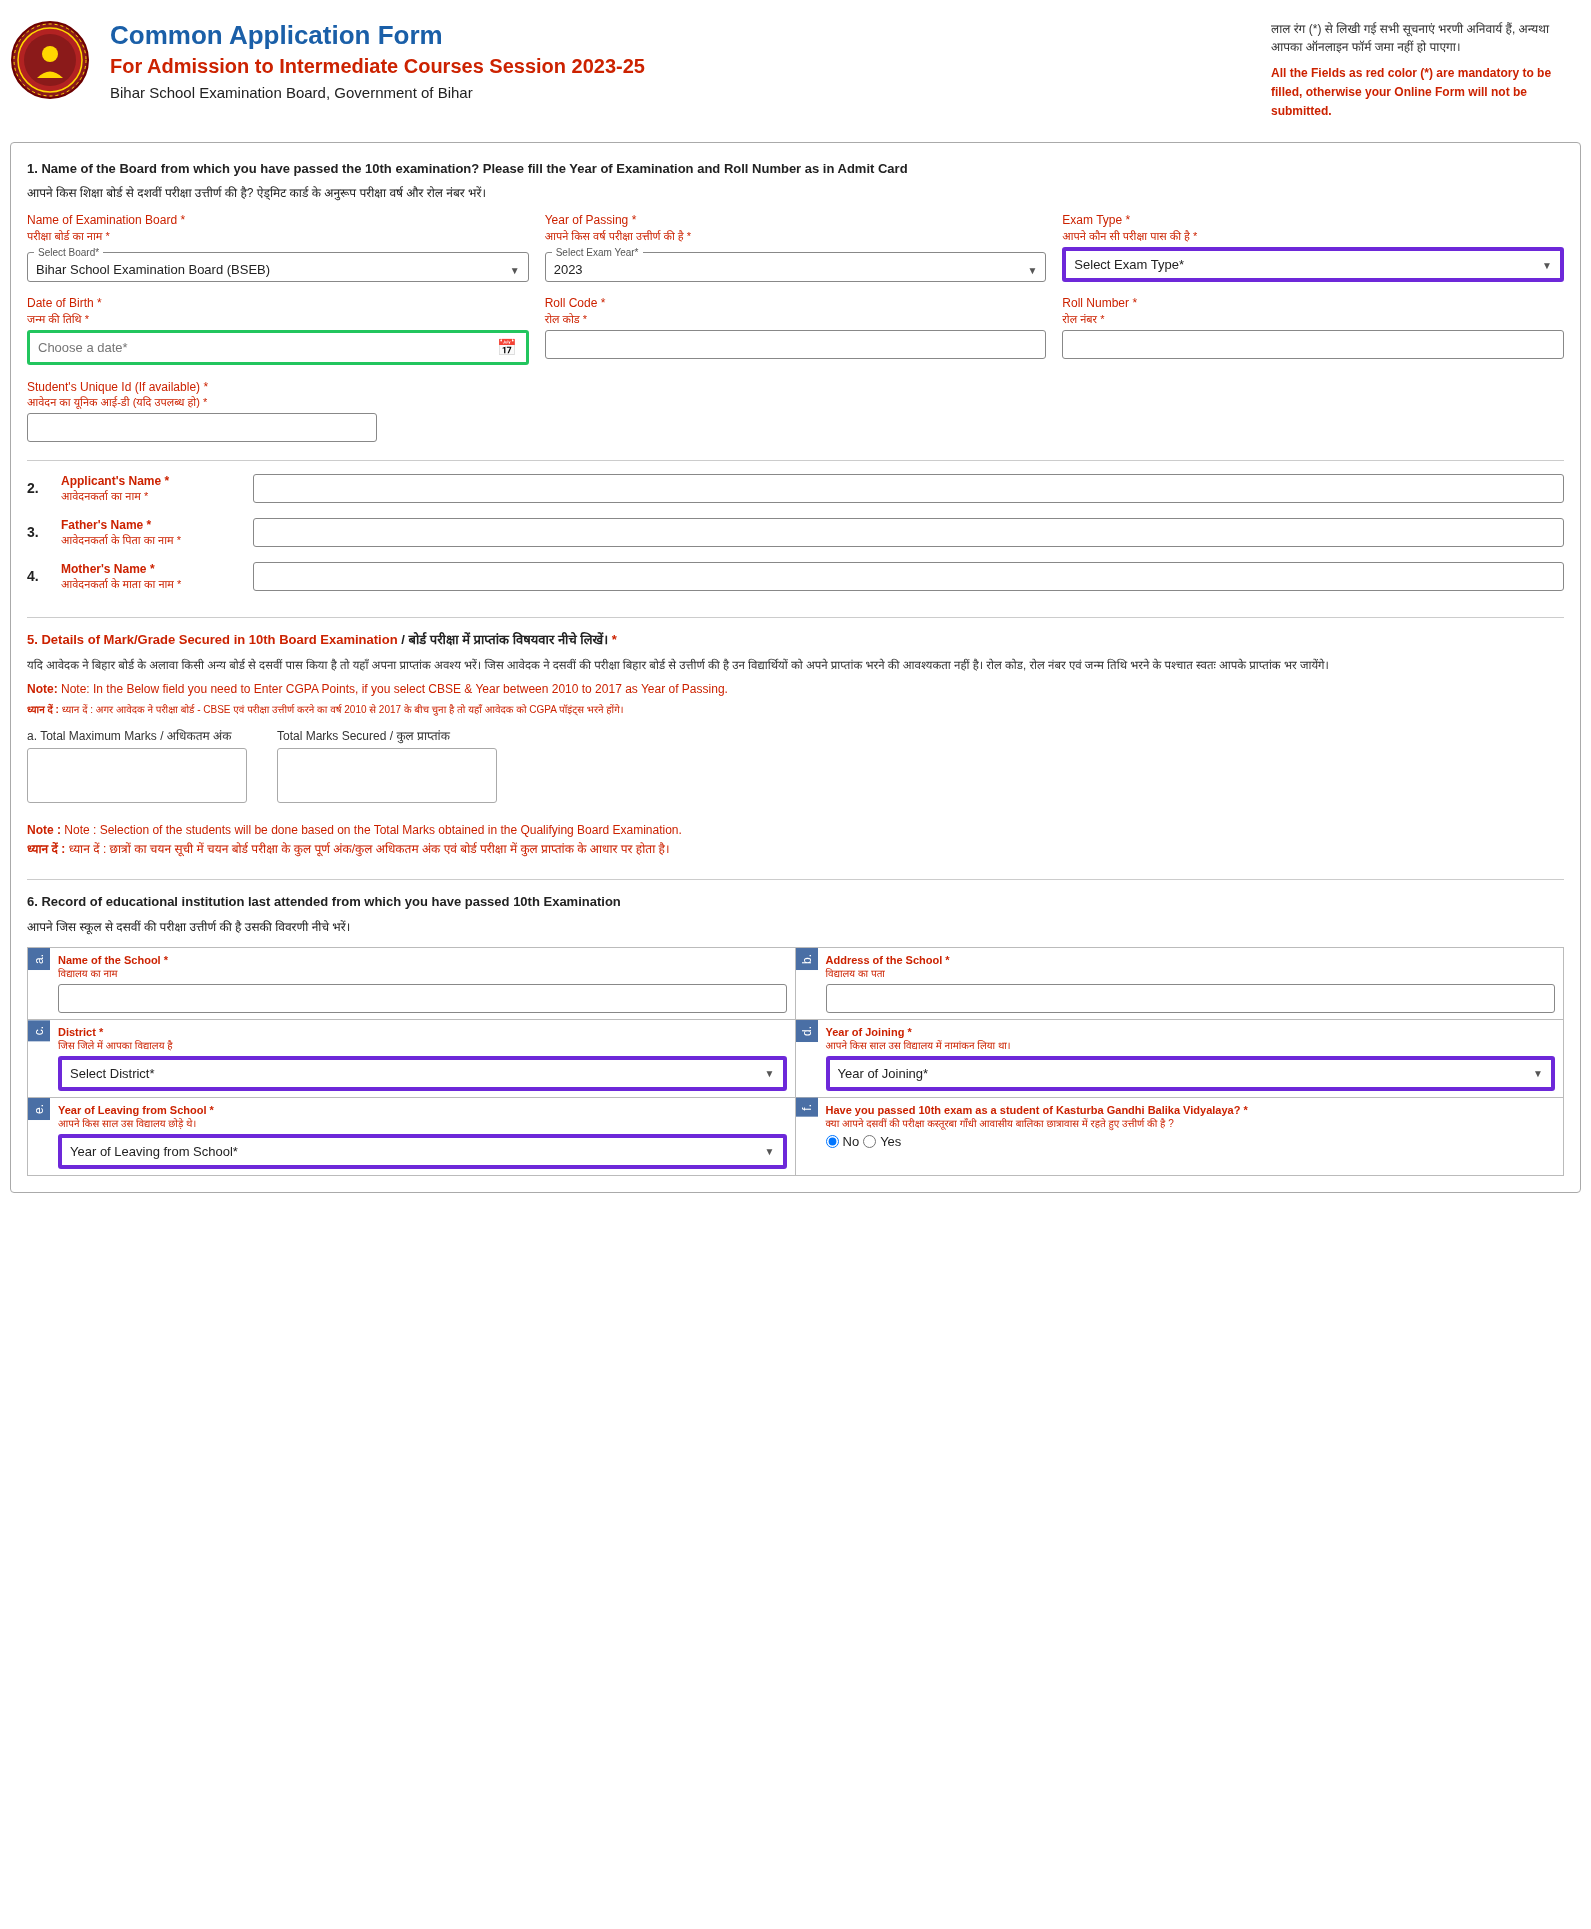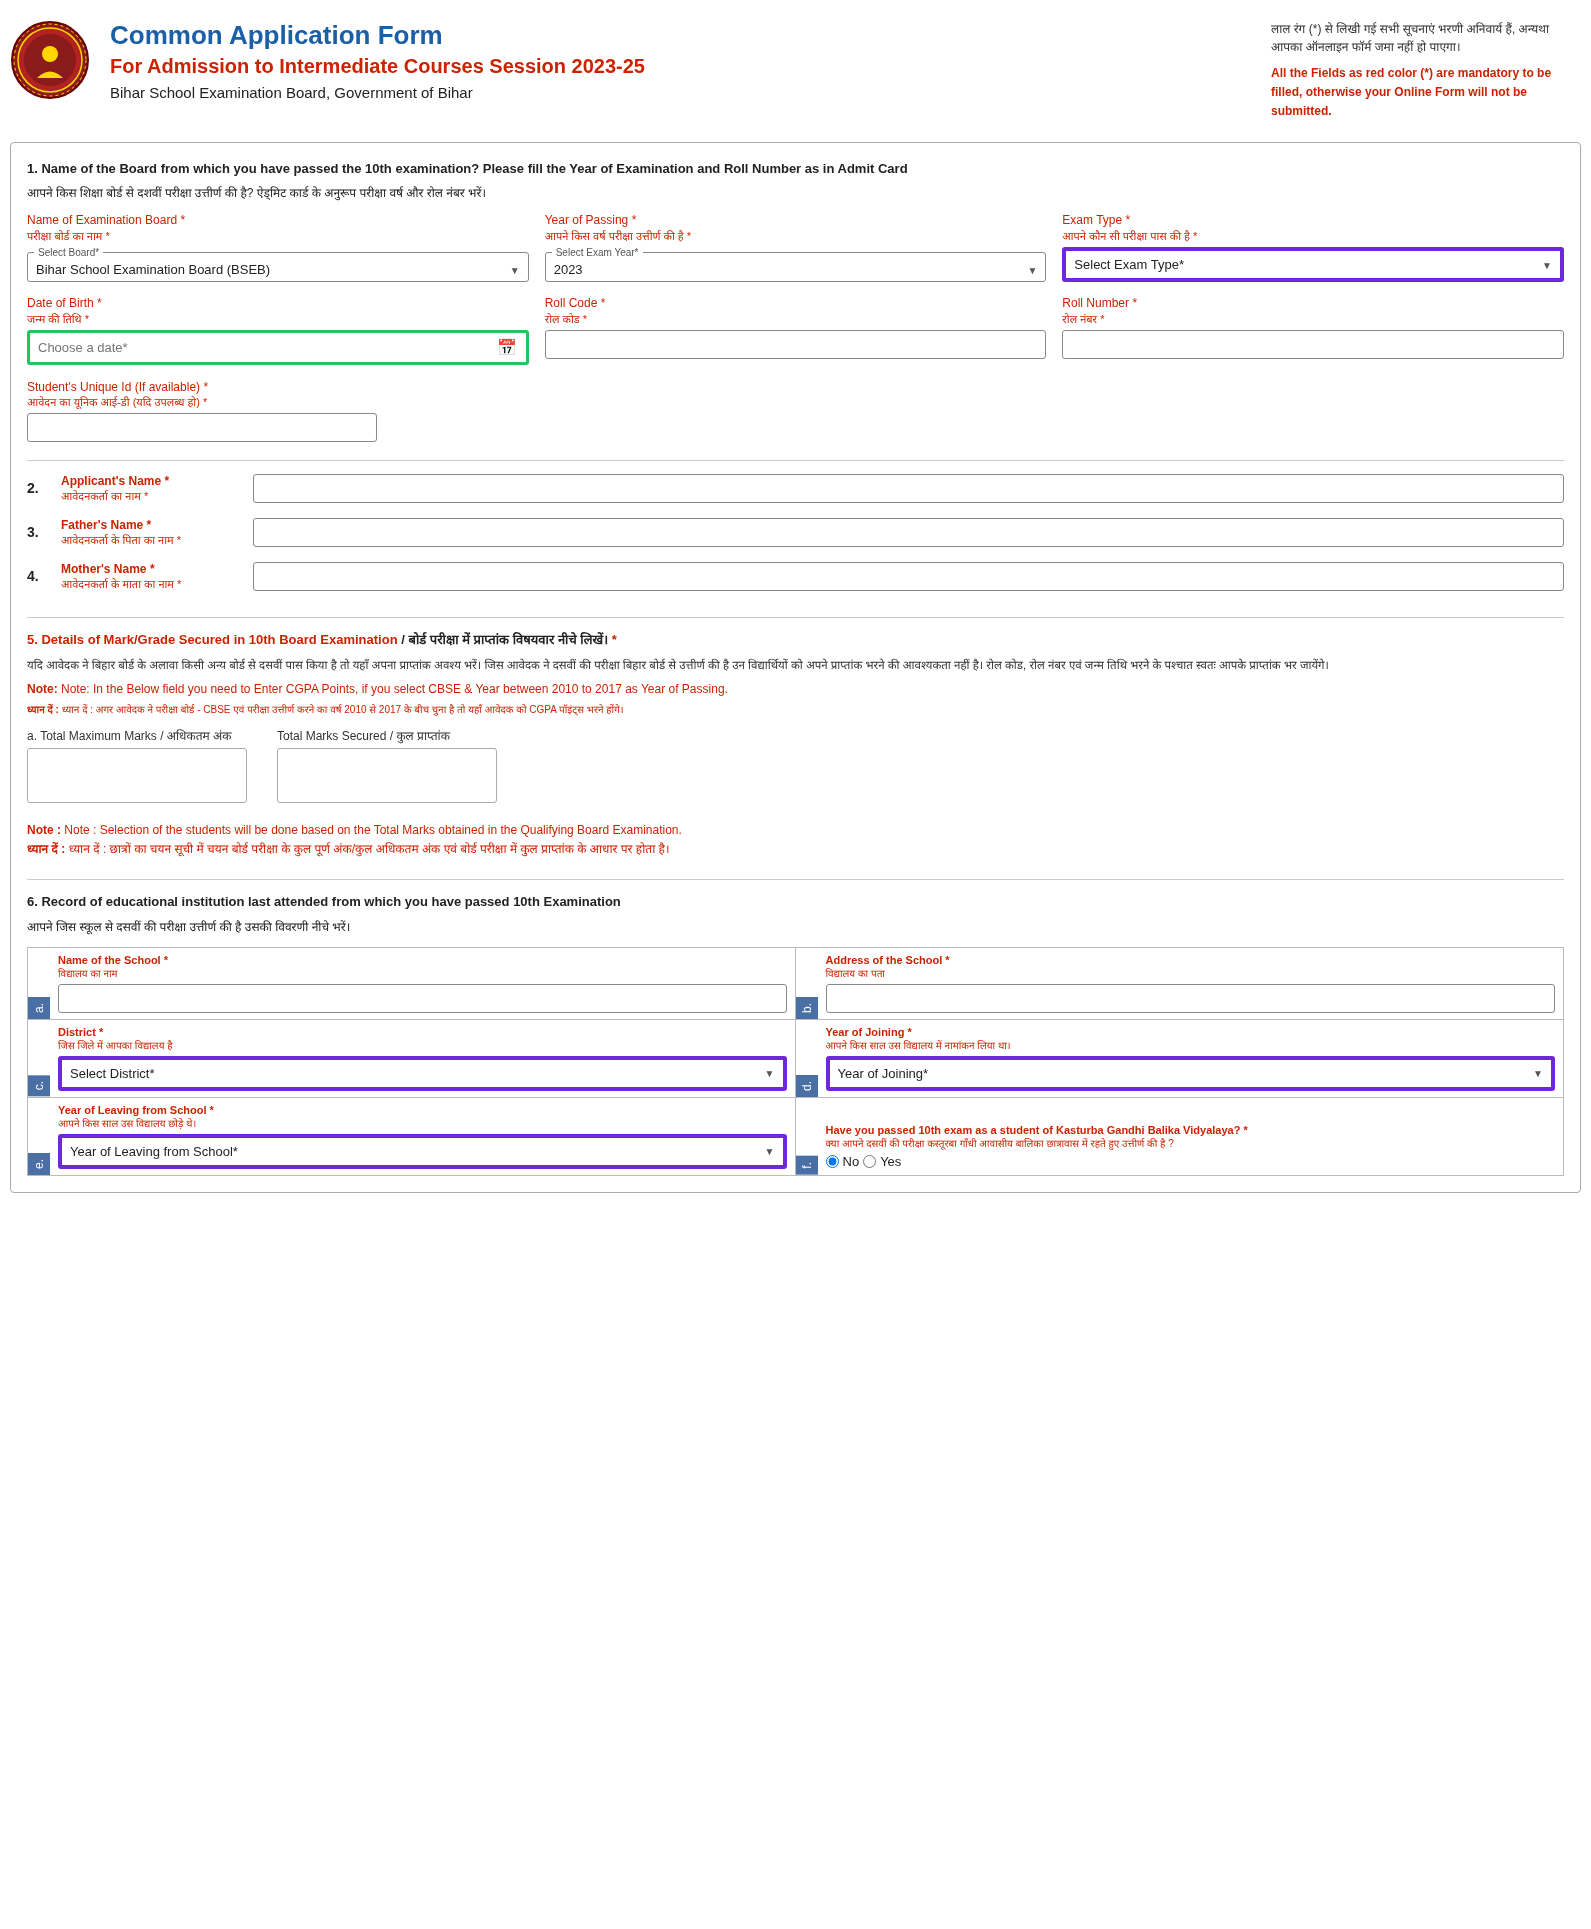--- a/index.html
+++ b/index.html
@@ -81,21 +81,21 @@
     .note-box { background: #fff; border: none; padding: 8px 0; margin-top: 10px; }
     .note-box p { font-size: 12px; color: #cc2200; line-height: 1.6; }
     .note-box p.hindi { color: #cc2200; }
     
     
     .section6-block { margin-top: 10px; }
     
     .school-section { border: 1px solid #bbb; margin-top: 10px; }
     .school-row-grid { display: grid; grid-template-columns: 1fr 1fr; border-bottom: 1px solid #bbb; }
     .school-row-grid:last-child { border-bottom: none; }
-    .school-row-grid .cell { display: flex; align-items: flex-end; border-right: 1px solid #bbb; }
+    .school-row-grid .cell { display: flex; align-items: flex-start; border-right: 1px solid #bbb; }
     .school-row-grid .cell:last-child { border-right: none; }
     .cell-side-label { background: #4a6fa5; color: #fff; font-size: 12px; writing-mode: vertical-rl; transform: rotate(180deg); padding: 6px 4px; min-width: 22px; display: flex; align-items: center; justify-content: center; flex-shrink: 0; }
     .cell-inner { flex: 1; padding: 6px 8px; }
     .cell-field-label { font-size: 11px; color: #cc2200; font-weight: bold; }
     .cell-field-hindi { font-size: 10px; color: #cc2200; margin-bottom: 4px; }
     
     
     .radio-group { display: flex; align-items: center; gap: 4px; margin-top: 4px; }
     .radio-group label { font-size: 13px; display: flex; align-items: center; gap: 4px; }
     

